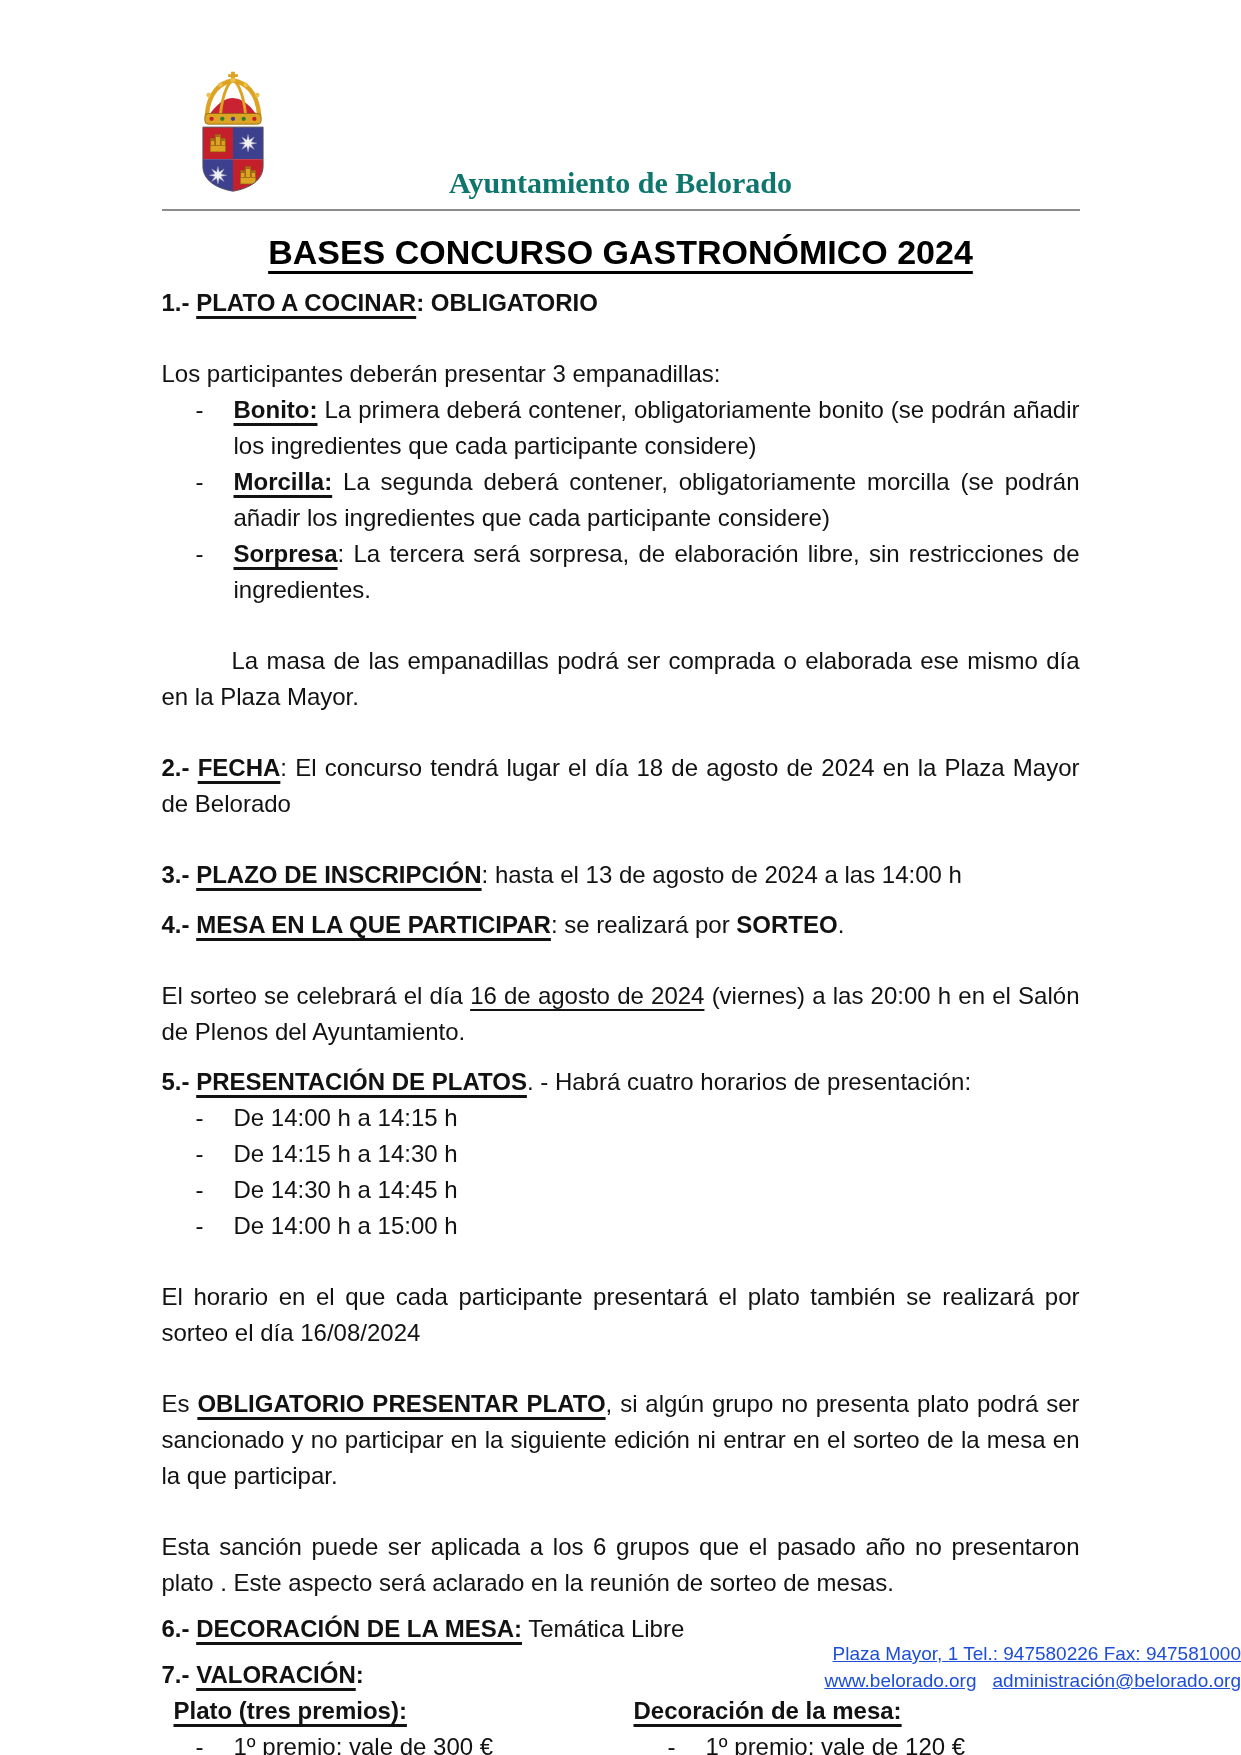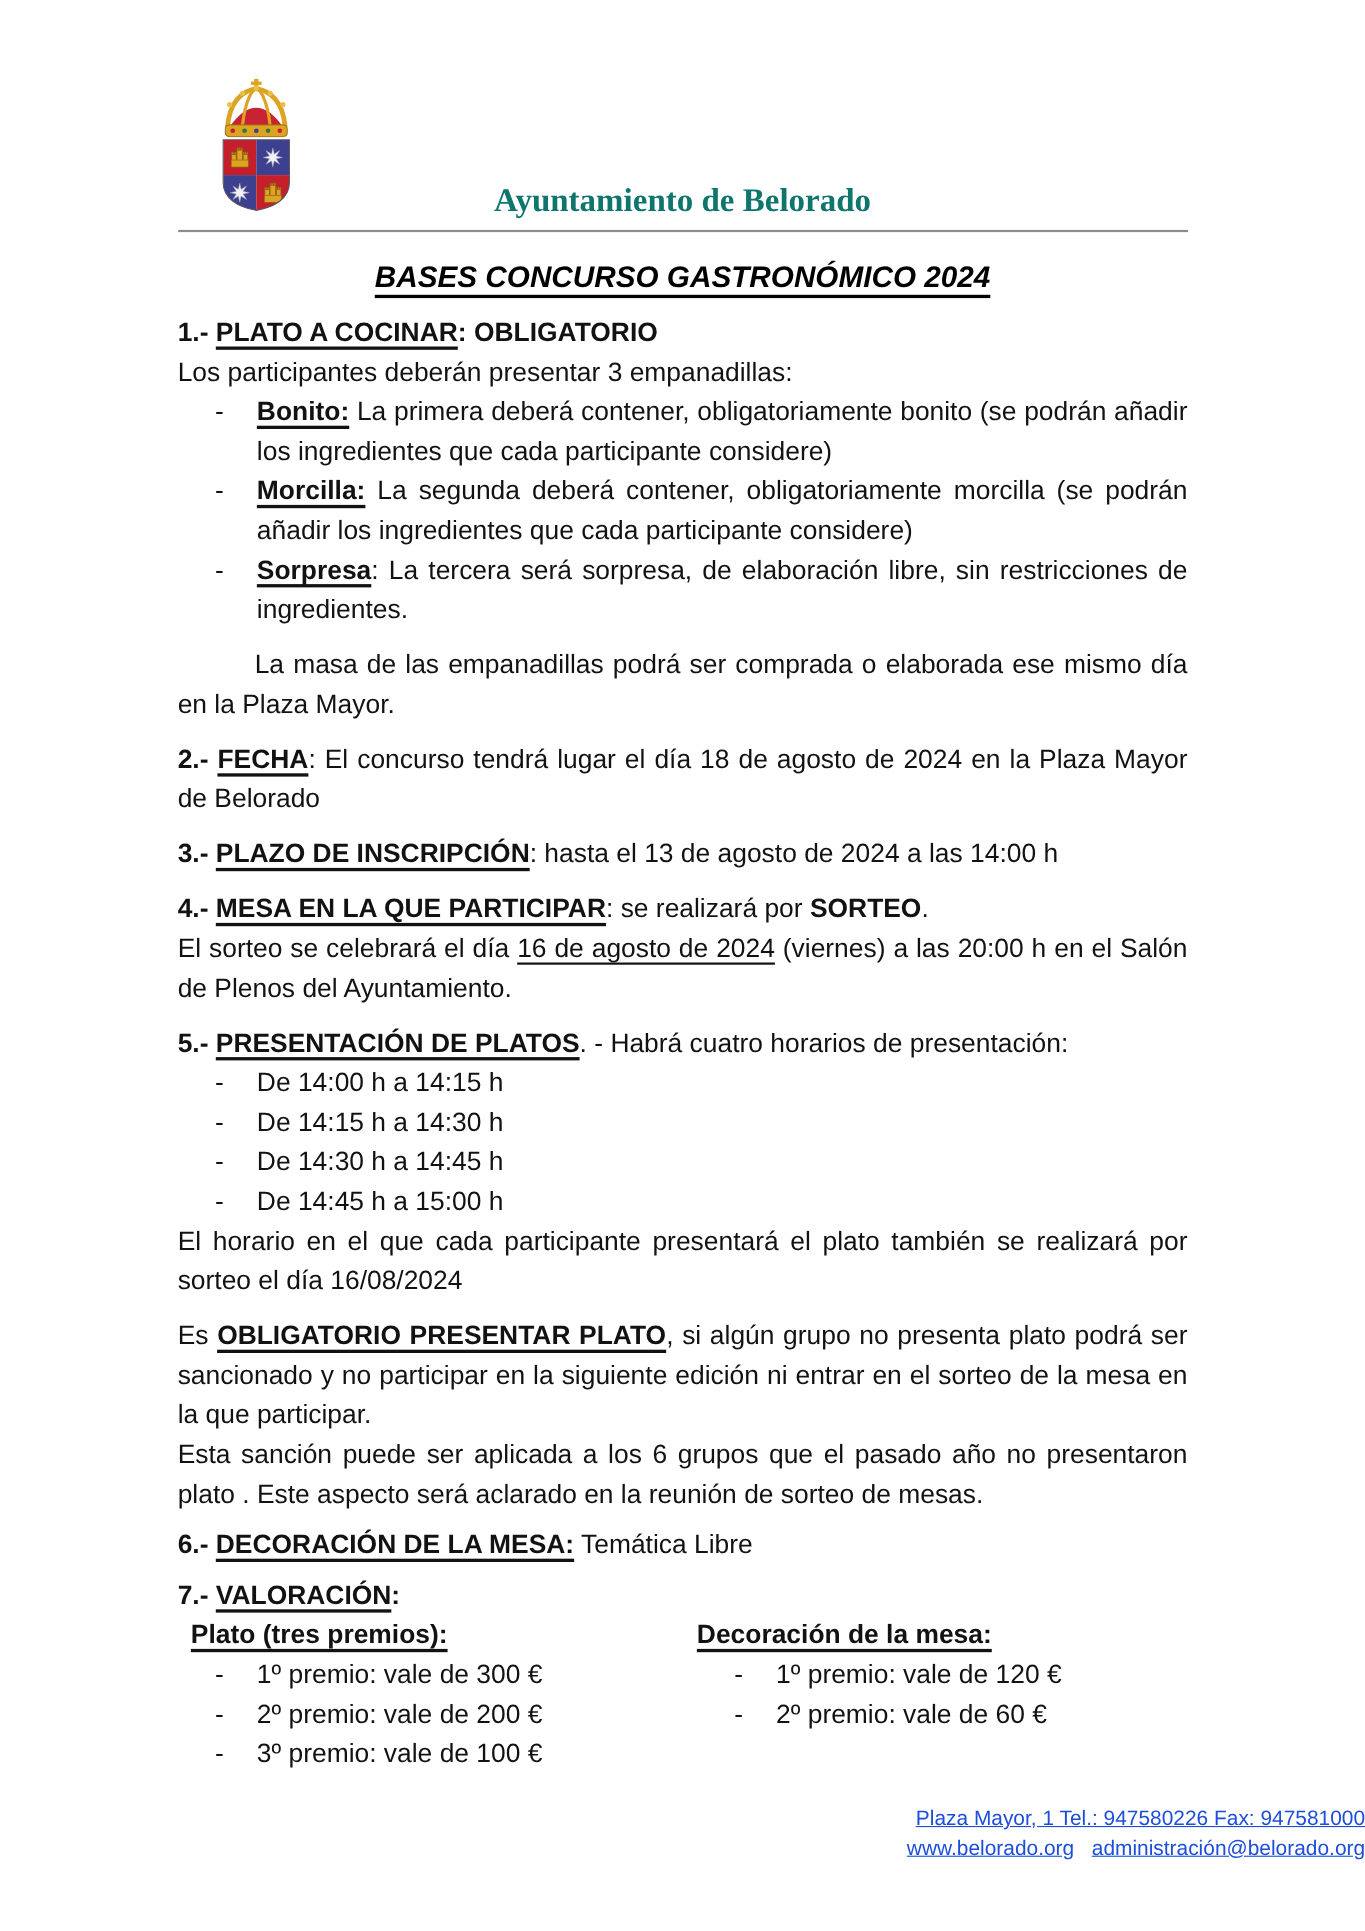--- a/index.html
+++ b/index.html
@@ -13,26 +13,26 @@
     overflow:hidden;
   }
   .crest{position:absolute;left:199px;top:70px;}
   .org-name{
     padding-top:164px;text-align:center;
     font-family:"Liberation Serif",serif;font-weight:bold;
     font-size:30px;line-height:38px;color:#0f766e;
   }
   .rule{width:918px;height:2px;background:#8c8c8c;margin:7px auto 0;}
   .content{width:918px;margin:0 auto;}
-  .doc-title{margin-top:22px;text-align:center;font-weight:bold;font-size:27px;line-height:38px;color:#000;font-style:italic;}
+  .doc-title{margin-top:22px;text-align:center;font-weight:bold;font-size:34px;line-height:38px;color:#000;}
   .doc-title .tt{text-decoration:underline;text-decoration-thickness:3px;text-underline-offset:7px;}
   p{margin:0;}
   .sec{margin-top:14px;}
   .sec-tight{margin-top:10px;}
-  .just{text-align:justify;}
+  .just{text-align:justify;margin-top:35px;}
   .b{font-weight:bold;}
   .bu{font-weight:bold;text-decoration:underline;text-decoration-thickness:2.5px;text-underline-offset:5px;}
   .u{text-decoration:underline;text-decoration-thickness:2px;text-underline-offset:5px;}
   .li{display:flex;}
   .li .dash{flex:0 0 72px;padding-left:34px;box-sizing:border-box;}
   .li .txt{flex:1;text-align:justify;}
   .note-indent{text-indent:70px;}
   .cols{display:flex;}
   .col-left{width:472px;}
   .col-right{flex:1;}
@@ -150,21 +150,21 @@
       <div class="li">
         <span class="dash">-</span>
         <span class="txt">De 14:15 h a 14:30 h</span>
       </div>
       <div class="li">
         <span class="dash">-</span>
         <span class="txt">De 14:30 h a 14:45 h</span>
       </div>
       <div class="li">
         <span class="dash">-</span>
-        <span class="txt">De 14:45 h a 15:00 h</span>
+        <span class="txt">De 14:00 h a 15:00 h</span>
       </div>
       <p class="just">El horario en el que cada participante presentará el plato también se realizará por sorteo el día 16/08/2024</p>
     </div>
 
     <div class="sec">
       <p class="just"><span>Es </span><span class="bu">OBLIGATORIO PRESENTAR PLATO</span><span>, si algún grupo no presenta plato podrá ser sancionado y no participar en la siguiente edición ni entrar en el sorteo de la mesa en la que participar.</span></p>
       <p class="just">Esta sanción puede ser aplicada a los 6 grupos que el pasado año no presentaron plato . Este aspecto será aclarado en la reunión de sorteo de mesas.</p>
     </div>
 
     <div class="sec-tight">

